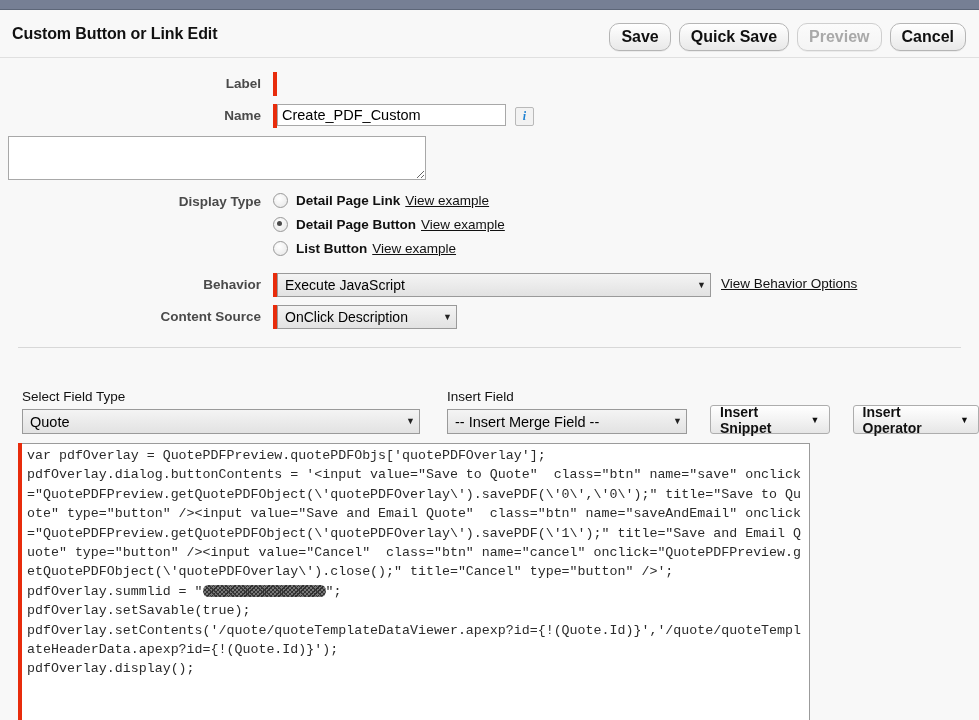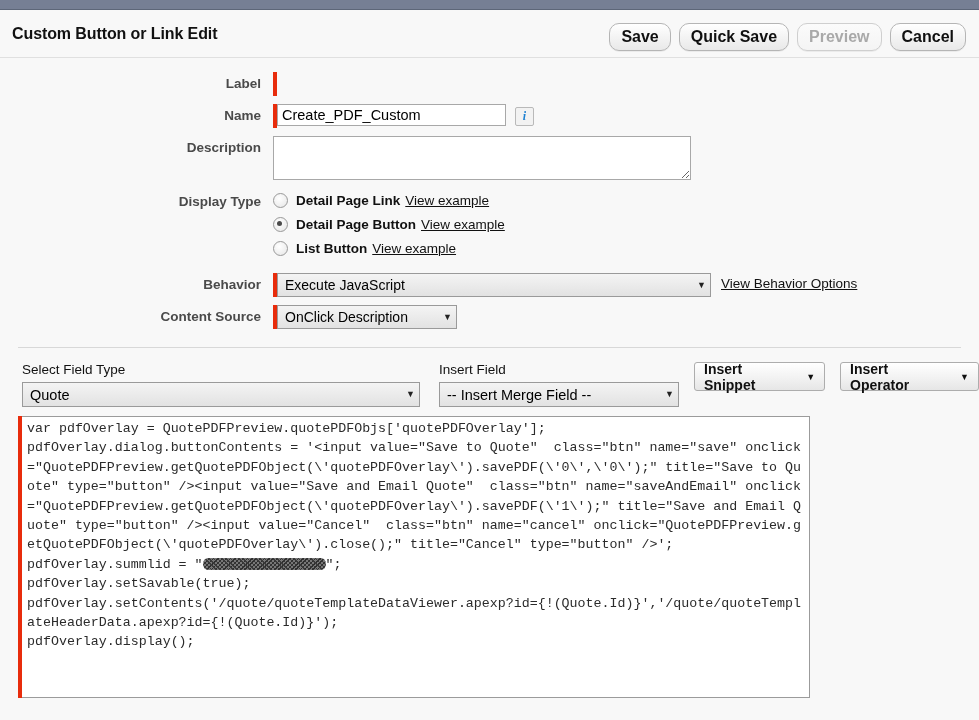--- a/index.html
+++ b/index.html
@@ -207,31 +207,32 @@
   }
   
   .divider {
     border: none;
     border-top: 1px solid #d8d8d8;
     margin: 18px 18px 0 18px;
   }
   
   .editor-toolbar {
     display: flex;
+    align-items: flex-end;
     padding: 14px 0 0 22px;
-    gap: 4px;
+    gap: 12px;
   }
   .tb-group { display: flex; flex-direction: column; }
   .tb-caption {
     font-size: 13.5px;
     color: #111;
     margin-bottom: 5px;
   }
   .sel-fieldtype { width: 398px; height: 25px; font-size: 14.5px; }
-  .tb-group.insert-field { margin-left: 15px; }
+  .tb-group.insert-field { margin-left: 15px; margin-top: 27px; }
   .sel-mergefield { width: 240px; height: 25px; font-size: 14.5px; }
   .tb-btn {
     font-family: "Liberation Sans", sans-serif;
     font-size: 14px;
     font-weight: bold;
     color: #101010;
     background: linear-gradient(to bottom, #ffffff 0%, #f2f2f2 55%, #e6e6e6 100%);
     border: 1px solid #adadad;
     border-radius: 3px;
     height: 27px;
@@ -310,21 +311,20 @@
   <div class="form-row">
     <div class="form-label">Name</div>
     <div class="field-wrap">
       <div class="req-bar tall-in"></div>
       <input class="text-input name-input" type="text" value="Create_PDF_Custom" style="">
       <div class="info-icon">i</div>
     </div>
   </div>
 
   <div class="form-row">
-    <div class="form-label">Description</div>
     <div class="field-wrap">
       <textarea class="desc-input" style=""></textarea>
     </div>
   </div>
 
   <div class="form-row" style="margin-top:10px;">
     <div class="form-label">Display Type</div>
     <div class="radio-group">
       <div class="radio-row">
         <span class="radio"></span>

